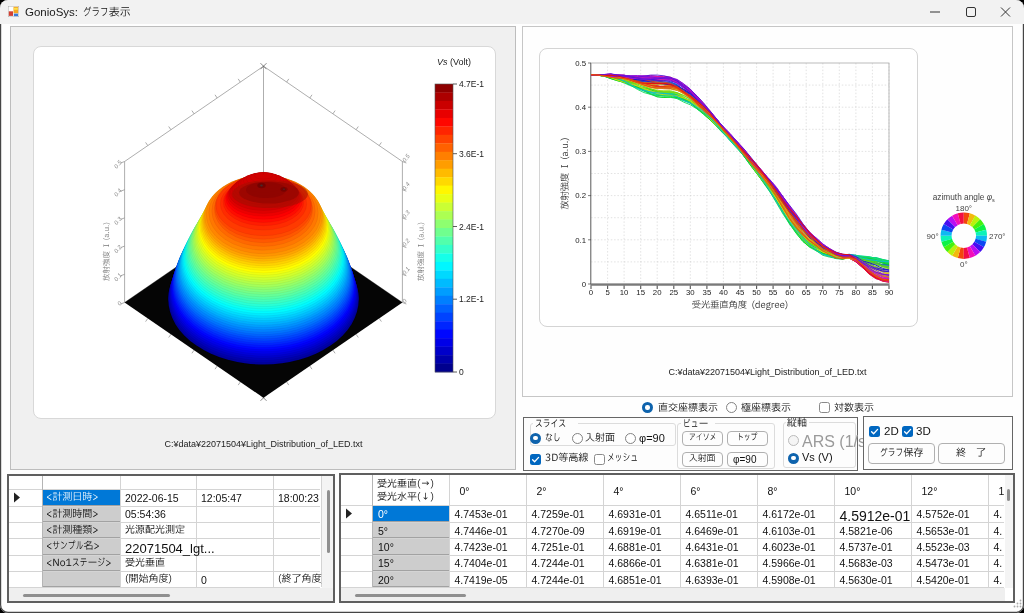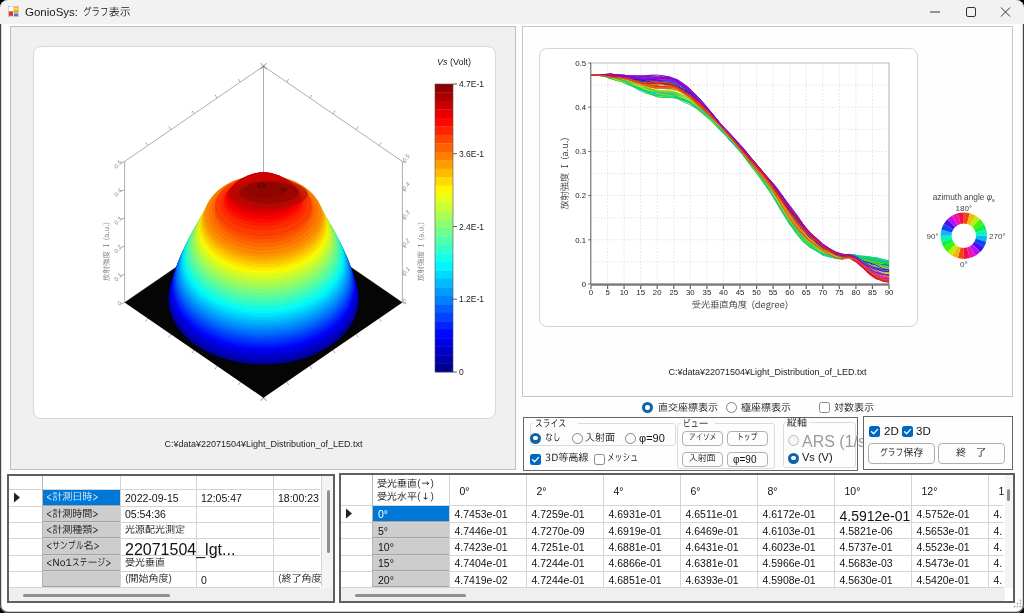--- a/index.html
+++ b/index.html
@@ -787,36 +787,36 @@
         <use href="#g70" x="630"></use>
         <use href="#g71" x="1372"></use>
         <use href="#g72" x="1959"></use>
         <use href="#g30" transform="translate(2589,0) scale(0.76,1)"></use>
         <use href="#g73" transform="translate(3369,0) scale(0.76,1)"></use>
         <use href="#g46" x="4149"></use>
         <use href="#g74" transform="translate(5149,0) scale(0.76,1)"></use>
         <use href="#g62" x="5929"></use>
       </g>
     </svg>
-    <t style="left:125px;top:491.5px;font-size:10.5px">2022-09-15</t>
+    <t style="left:125px;top:491.5px;font-size:10.5px">2022-06-15</t>
     <t style="left:201px;top:491.5px;font-size:10.5px">12:05:47</t>
     <t style="left:278px;top:491.5px;font-size:10.5px">18:00:23</t>
     <t style="left:125px;top:508.0px;font-size:10.5px">05:54:36</t>
     <t style="left:201px;top:573.5px;font-size:10.5px">0</t>
     <svg style="position:absolute;left:125.0px;top:525.0px;overflow:visible" width="62" height="13">
       <g transform="translate(0.0,8.0) scale(0.010000,-0.010000)" fill="#111">
         <use href="#g16" x="0"></use>
         <use href="#g75" x="1000"></use>
         <use href="#g76" x="2000"></use>
         <use href="#g16" x="3000"></use>
         <use href="#g59" x="4000"></use>
         <use href="#g77" x="5000"></use>
       </g>
     </svg>
-    <t style="left:125px;top:541.3px;font-size:16px">22071504_lgt...</t>
+    <t style="left:125px;top:541.3px;font-size:13px">22071504_lgt...</t>
     <svg style="position:absolute;left:125.0px;top:557.6px;overflow:visible" width="42" height="13">
       <g transform="translate(0.0,8.0) scale(0.010000,-0.010000)" fill="#111">
         <use href="#g15" x="0"></use>
         <use href="#g16" x="1000"></use>
         <use href="#g17" x="2000"></use>
         <use href="#g18" x="3000"></use>
       </g>
     </svg>
     <svg style="position:absolute;left:125.0px;top:574.0px;overflow:visible" width="49" height="13">
       <g transform="translate(0.0,8.0) scale(0.010000,-0.010000)" fill="#111">
@@ -915,33 +915,33 @@
     <t style="left:839.5px;top:524.5px;font-size:10.5px">4.5821e-06</t>
     <t style="left:916.5px;top:524.5px;font-size:10.5px">4.5653e-01</t>
     <t style="left:993.5px;top:524.5px;font-size:10.5px">4.</t>
     <t style="left:378px;top:540.8px;font-size:10.5px;color:#111">10°</t>
     <t style="left:454.5px;top:540.8px;font-size:10.5px">4.7423e-01</t>
     <t style="left:531.5px;top:540.8px;font-size:10.5px">4.7251e-01</t>
     <t style="left:608.5px;top:540.8px;font-size:10.5px">4.6881e-01</t>
     <t style="left:685.5px;top:540.8px;font-size:10.5px">4.6431e-01</t>
     <t style="left:762.5px;top:540.8px;font-size:10.5px">4.6023e-01</t>
     <t style="left:839.5px;top:540.8px;font-size:10.5px">4.5737e-01</t>
-    <t style="left:916.5px;top:540.8px;font-size:10.5px">4.5523e-01</t>
+    <t style="left:916.5px;top:540.8px;font-size:10.5px">4.5523e-03</t>
     <t style="left:993.5px;top:540.8px;font-size:10.5px">4.</t>
     <t style="left:378px;top:557.1px;font-size:10.5px;color:#111">15°</t>
     <t style="left:454.5px;top:557.1px;font-size:10.5px">4.7404e-01</t>
     <t style="left:531.5px;top:557.1px;font-size:10.5px">4.7244e-01</t>
     <t style="left:608.5px;top:557.1px;font-size:10.5px">4.6866e-01</t>
     <t style="left:685.5px;top:557.1px;font-size:10.5px">4.6381e-01</t>
     <t style="left:762.5px;top:557.1px;font-size:10.5px">4.5966e-01</t>
     <t style="left:839.5px;top:557.1px;font-size:10.5px">4.5683e-03</t>
     <t style="left:916.5px;top:557.1px;font-size:10.5px">4.5473e-01</t>
     <t style="left:993.5px;top:557.1px;font-size:10.5px">4.</t>
     <t style="left:378px;top:573.5px;font-size:10.5px;color:#111">20°</t>
-    <t style="left:454.5px;top:573.5px;font-size:10.5px">4.7419e-02</t>
+    <t style="left:454.5px;top:573.5px;font-size:10.5px">4.7419e-05</t>
     <t style="left:531.5px;top:573.5px;font-size:10.5px">4.7244e-01</t>
     <t style="left:608.5px;top:573.5px;font-size:10.5px">4.6851e-01</t>
     <t style="left:685.5px;top:573.5px;font-size:10.5px">4.6393e-01</t>
     <t style="left:762.5px;top:573.5px;font-size:10.5px">4.5908e-01</t>
     <t style="left:839.5px;top:573.5px;font-size:10.5px">4.5630e-01</t>
     <t style="left:916.5px;top:573.5px;font-size:10.5px">4.5420e-01</t>
     <t style="left:993.5px;top:573.5px;font-size:10.5px">4.</t>
     <div class="abs" style="left:341px;top:588.3px;width:663.5px;height:12.7px;background:#efefef"></div>
     <div class="abs" style="left:1004.5px;top:475px;width:8px;height:113px;background:#f4f4f4"></div>
     <div class="abs" style="left:355px;top:594px;width:111px;height:3px;background:#8f8f8f;border-radius:1.5px"></div>

